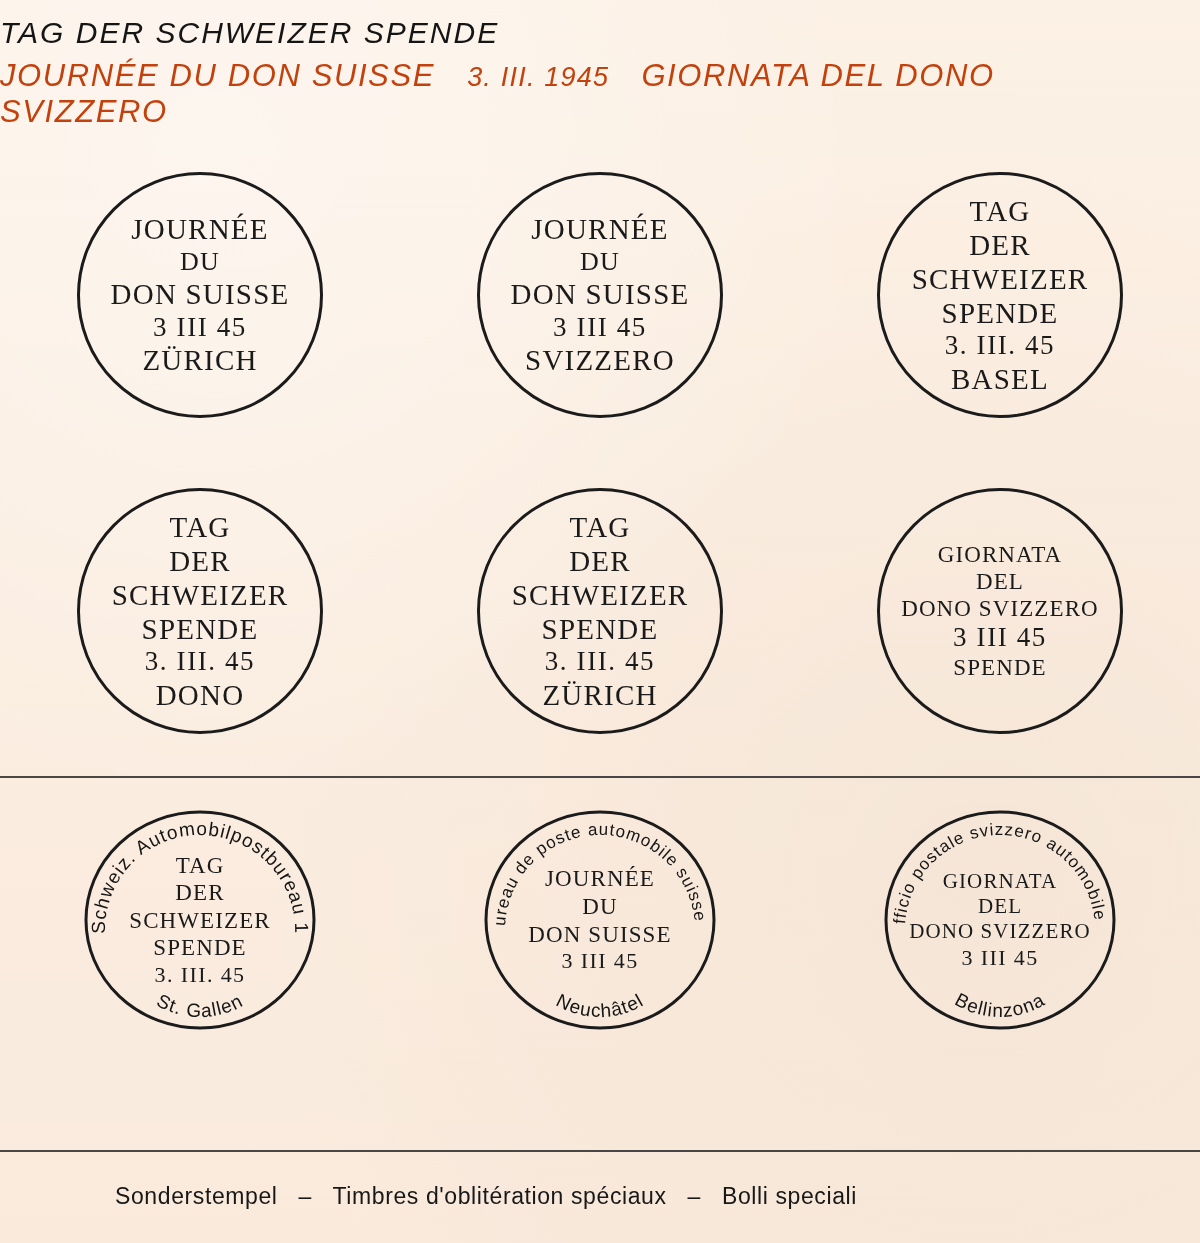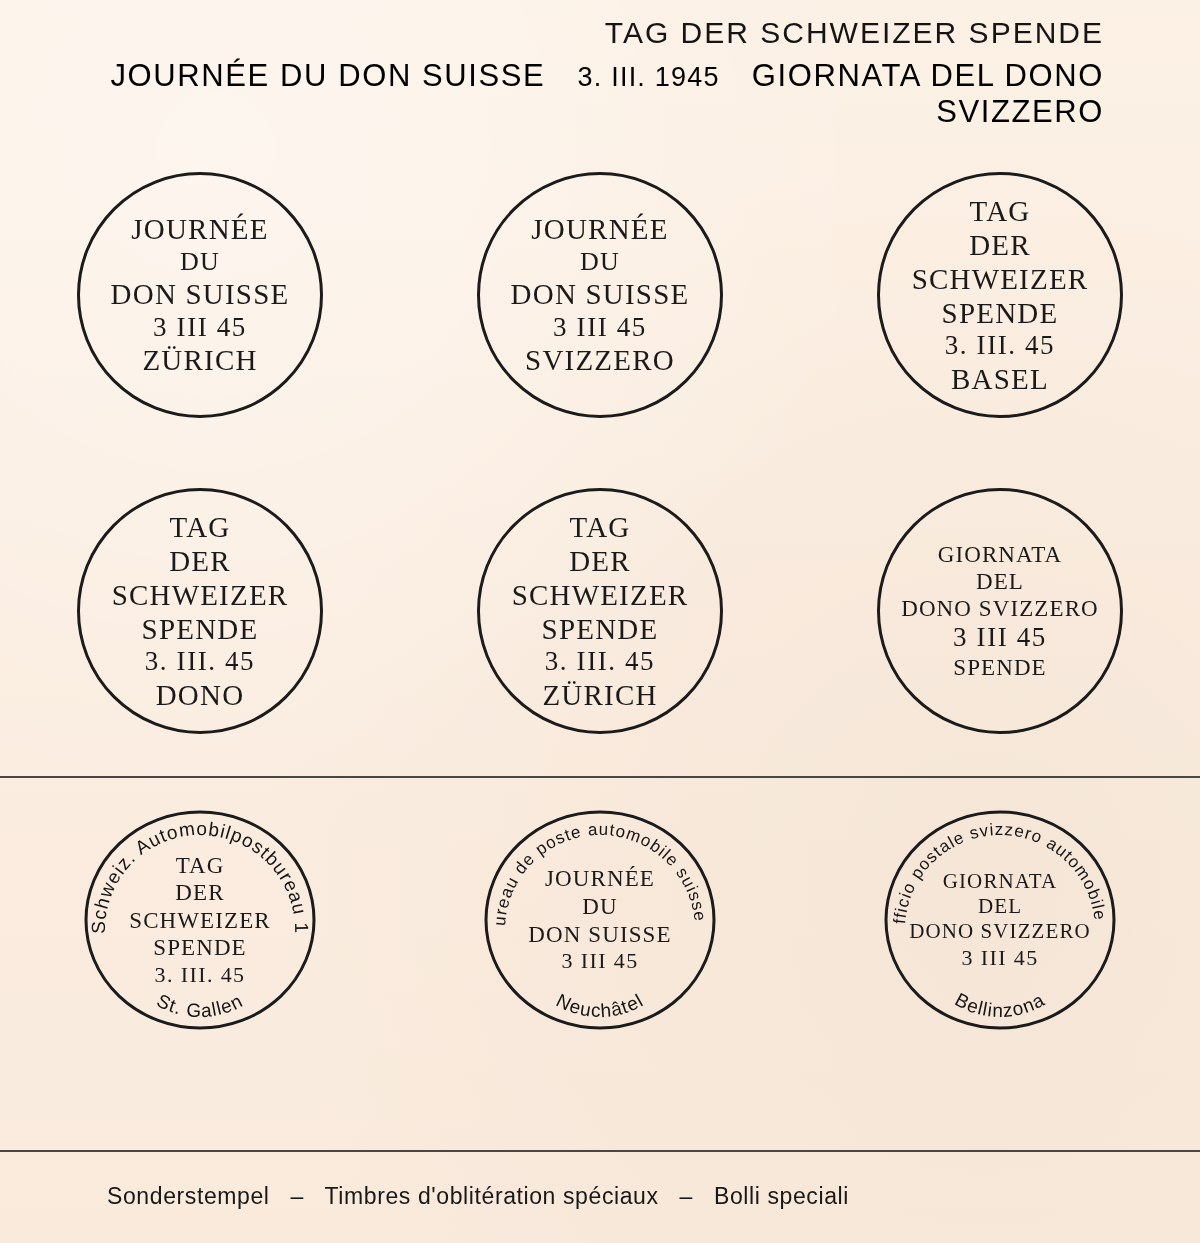--- a/index.html
+++ b/index.html
@@ -28,34 +28,35 @@
   }
   .sheet {
     position: absolute;
     inset: 0;
   }
   .header {
     position: absolute;
     top: 16px;
     left: 0;
     width: 1104px;
-    text-align: right;
+    text-align: left;
     font-family: "Liberation Sans", sans-serif;
     letter-spacing: 2.0px;
+    font-style: italic;
   }
   .header .line1 {
     font-size: 30px;
     font-weight: 400;
     color: #151515;
   }
   .header .line2 {
     margin-top: 8px;
     font-size: 31px;
     font-weight: 400;
-    color: #000000;
+    color: #c2410c;
     letter-spacing: 1.6px;
   }
   .header .line2 .date {
     display: inline-block;
     padding: 0 22px;
     font-size: 27px;
     letter-spacing: 1.2px;
   }
 
   .divider {
@@ -141,21 +142,21 @@
     font-size: 23px;
     letter-spacing: 1.1px;
     white-space: nowrap;
   }
   .auto-stamp .center .l.date { font-size: 22px; letter-spacing: 1.4px; }
   .auto-stamp .center .l.sm { font-size: 21px; }
 
   .footer {
     position: absolute;
     top: 1183px;
-    left: 0;
+    left: 8px;
     width: 956px;
     text-align: center;
     font-family: "Liberation Sans", sans-serif;
     font-size: 23px;
     letter-spacing: .6px;
     color: #181818;
   }
   .footer .sep { padding: 0 14px; }
 </style>
 </head>

